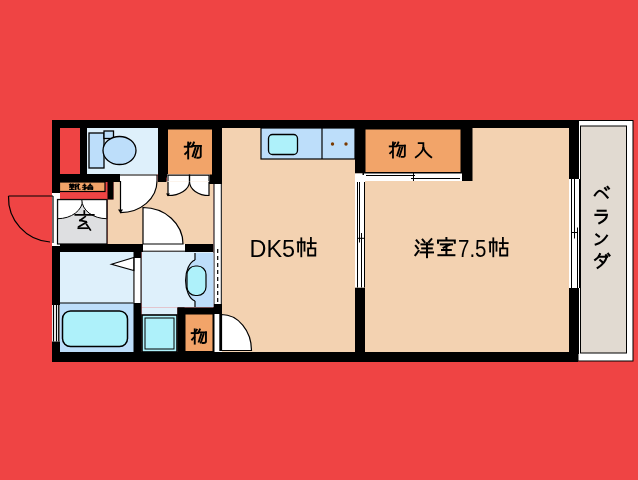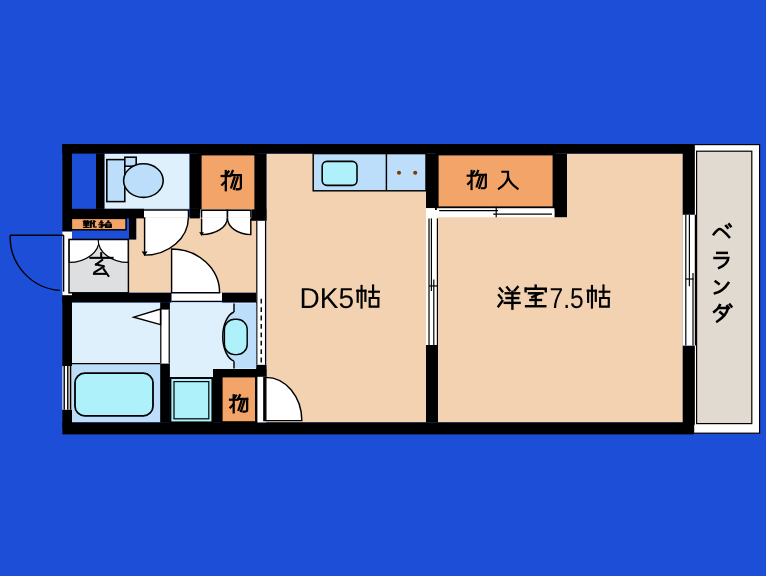--- a/index.html
+++ b/index.html
@@ -1,16 +1,16 @@
 <!DOCTYPE html>
 <html><head>
 <meta charset="utf-8">
 <style>
 html,body{margin:0;padding:0;background:#fff;}
-#stage{position:relative;width:638px;height:480px;background:#1d4ed8;overflow:hidden;}
+#stage{position:relative;width:638px;height:480px;background:#ef4444;overflow:hidden;}
 svg{position:absolute;left:0;top:0;}
 text{font-family:"Liberation Sans",sans-serif;}
 </style>
 </head>
 <body>
 <div id="stage">
 <svg width="638" height="480" viewBox="0 0 638 480">
 <defs>
 
 <g id="g-mono" stroke="#000" fill="none" stroke-linecap="square">

